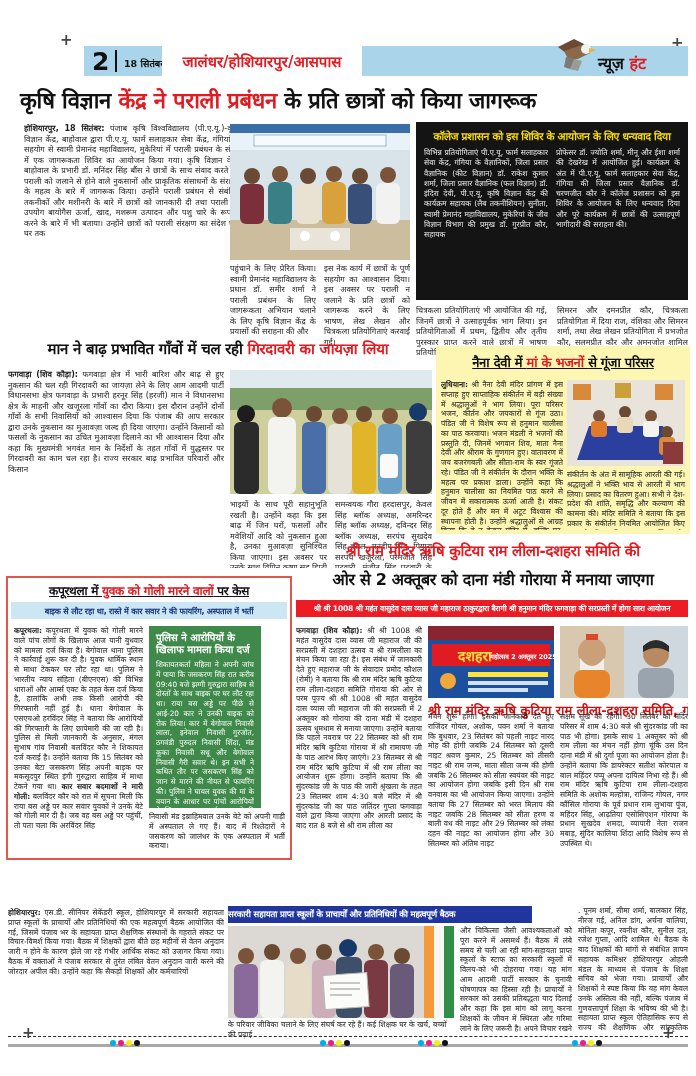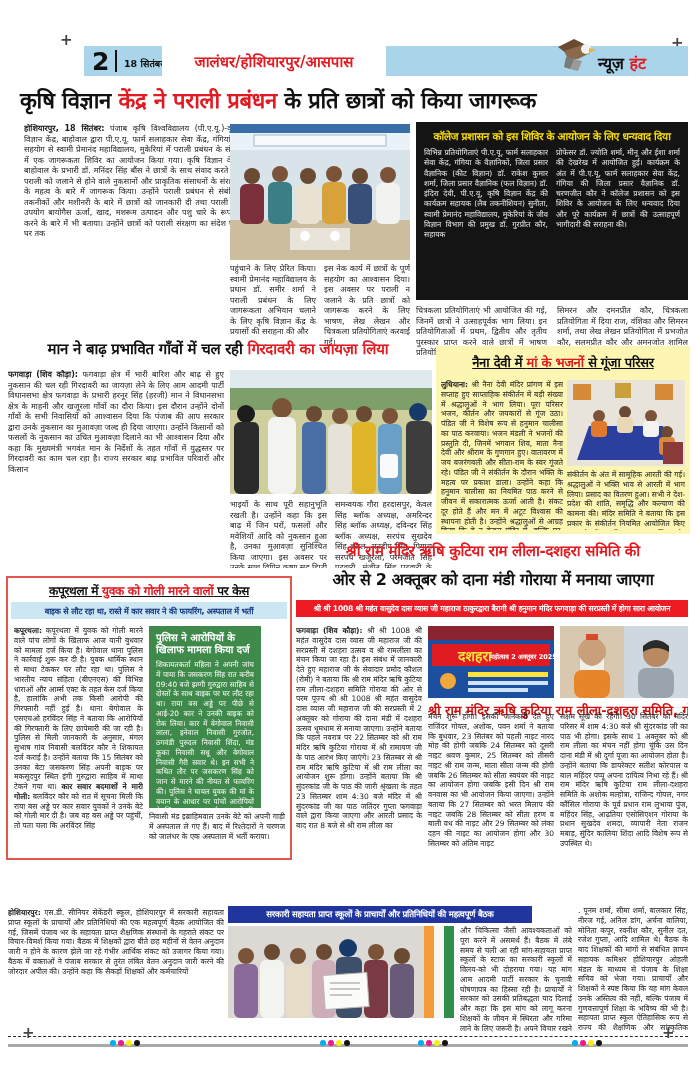--- a/index.html
+++ b/index.html
@@ -37,21 +37,21 @@
   .blackbox .col{width:50%;font-size:7.6px;line-height:1.35;text-align:justify;color:#eee;overflow:hidden;}
   .yellowbox{background:#fdf5b2;}
   .redbox{background:#fff;border:2px solid #e2574b;box-sizing:border-box;}
   .subhead-blue{background:#cde6f4;color:#16377f;font-weight:bold;font-size:8px;
                 text-align:center;white-space:nowrap;overflow:hidden;padding:3px 0;letter-spacing:-0.2px;}
   .greenbox{background:#3f8a4a;color:#fff;padding:6px 7px;box-sizing:border-box;overflow:hidden;}
   .greenbox .gtitle{font-size:10px;font-weight:bold;line-height:1.2;margin:0 0 4px 0;}
   .greenbox .gbody{font-size:7.3px;line-height:1.34;text-align:justify;}
   .redstrip{background:#ed1c24;color:#fff;font-weight:bold;font-size:7.6px;text-align:center;
             white-space:nowrap;overflow:hidden;line-height:17px;letter-spacing:-0.2px;}
-  .bluestrip{background:#20369e;color:#fff;font-weight:bold;font-size:8.5px;text-align:center;
+  .bluestrip{background:#20369e;color:#fff;font-weight:bold;font-size:8.5px;text-align:left;
              white-space:nowrap;overflow:hidden;line-height:17px;letter-spacing:-0.2px;}
   .caption-red{color:#cc1111;font-size:13px;font-weight:bold;text-align:center;white-space:nowrap;overflow:hidden;}
   .photo{display:block;}
   
   .dashline{border-top:1.6px dashed #2a2a2a;}
   .grayline{background:#a8a8a8;height:2.5px;}
   .dots{display:flex;gap:2px;}
   .dot{width:6px;height:6px;border-radius:50%;}
 </style>
 </head>
@@ -59,21 +59,21 @@
 
 <div class="page">
 
   <div class="abs reg" style="left:60px;top:33px;">+</div>
   <div class="abs reg" style="left:671px;top:36px;">+</div>
 
   <div class="abs hdr-strip" style="left:84px;top:46px;width:604px;height:30px;"></div>
   <div class="abs pagenum" style="left:92px;top:49px;">2</div>
   <div class="abs" style="left:115px;top:50px;width:2px;height:22px;background:#111;"></div>
   <div class="abs hdr-date" style="left:124px;top:57px;">18 सितंबर, 2025</div>
-  <div class="abs section-box" style="left:162px;top:44px;width:224px;height:34px;">
+  <div class="abs section-box" style="left:162px;top:44px;width:200px;height:34px;">
     <span class="section-title">जालंधर/होशियारपुर/आसपास</span>
   </div>
 
   <svg class="abs" style="left:556px;top:37px;" width="42" height="36" viewBox="0 0 42 36">
     <polygon points="2,10 18,2 30,8 24,14 10,16" fill="#6b4a33"></polygon>
     <polygon points="8,14 26,8 34,16 22,22 12,22" fill="#8a6a4a"></polygon>
     <circle cx="30" cy="12" r="5" fill="#f2f2ee"></circle>
     <polygon points="33,11 40,13 33,16" fill="#e8b33a"></polygon>
     <polygon points="10,20 20,22 14,32 8,30" fill="#7a7a78"></polygon>
     <polygon points="18,22 26,24 22,34 14,32" fill="#9a9a98"></polygon>
@@ -190,21 +190,21 @@
   </div>
   <div class="abs subhead-blue" style="left:11px;top:602px;width:276px;">बाइक से लौट रहा था, रास्ते में कार सवार ने की फायरिंग, अस्पताल में भर्ती</div>
   <div class="abs bt-sm" style="left:14px;top:626px;width:129px;height:228px;">
     <b>कपूरथला:</b><span> कपूरथला में युवक को गोली मारने वाले पांच लोगों के खिलाफ आज यानी बुधवार को मामला दर्ज किया है। बेगोवाल थाना पुलिस ने कार्रवाई शुरू कर दी है। युवक धार्मिक स्थान से माथा टेककर घर लौट रहा था। पुलिस ने भारतीय न्याय संहिता (बीएनएस) की विभिन्न धाराओं और आर्म्स एक्ट के तहत केस दर्ज किया है, हालांकि अभी तक किसी आरोपी की गिरफ्तारी नहीं हुई है। थाना बेगोवाल के एसएचओ हरविंदर सिंह ने बताया कि आरोपियों की गिरफ्तारी के लिए छापेमारी की जा रही है। पुलिस से मिली जानकारी के अनुसार, मंगल सुभाष गांव निवासी बलविंदर कौर ने शिकायत दर्ज कराई है। उन्होंने बताया कि 15 सितंबर को उनका बेटा जसकरण सिंह अपनी बाइक पर मकसूदपुर स्थित इंगी गुरुद्वारा साहिब में माथा टेकने गया था।</span>
     <b>कार सवार बदमाशों ने मारी गोली:</b><span> बलविंदर कौर को रात में सूचना मिली कि राया बस अड्डे पर कार सवार युवकों ने उनके बेटे को गोली मार दी है। जब वह बस अड्डे पर पहुंचीं, तो पता चला कि अरविंदर सिंह</span>
   </div>
   <div class="abs greenbox" style="left:149px;top:626px;width:112px;height:182px;">
     <div class="gtitle">पुलिस ने आरोपियों के खिलाफ मामला किया दर्ज</div>
     <div class="gbody">शिकायतकर्ता महिला ने अपनी जांच में पाया कि जसकरण सिंह रात करीब 09:40 बजे झग्गी गुरुद्वारा साहिब से दोस्तों के साथ बाइक पर घर लौट रहा था। राया बस अड्डे पर पीछे से आई-20 कार ने उनकी बाइक को रोक लिया। कार में बेगोवाल निवासी लाला, इनेवाल निवासी गुरजोत, ठगवंडी पुरुदल निवासी शिंदा, मंड कूका निवासी सधू और बेगोवाल निवासी गैरी सवार थे। इन सभी ने कथित तौर पर जसकरण सिंह को जान से मारने की नीयत से फायरिंग की। पुलिस ने घायल युवक की मां के बयान के आधार पर पांचों आरोपियों के खिलाफ मामला दर्ज कर आगे की कार्यवाही शुरू कर दी है।</div>
   </div>
-  <div class="abs bt-sm" style="left:149px;top:812px;width:136px;height:44px;">निवासी मंड इब्राहिमवाल उनके बेटे को अपनी गाड़ी में अस्पताल ले गए हैं। बाद में रिश्तेदारों ने चरणज को जालंधर के एक अस्पताल में भर्ती कराया।</div>
+  <div class="abs bt-sm" style="left:149px;top:812px;width:136px;height:44px;">निवासी मंड इब्राहिमवाल उनके बेटे को अपनी गाड़ी में अस्पताल ले गए हैं। बाद में रिश्तेदारों ने जसकरण को जालंधर के एक अस्पताल में भर्ती कराया।</div>
 
   <div class="abs hl hl-ram1" style="left:296px;top:540px;width:394px;">श्री राम मंदिर ऋषि कुटिया राम लीला-दशहरा समिति की</div>
   <div class="abs hl hl-ram2" style="left:296px;top:568px;width:394px;">ओर से 2 अक्तूबर को दाना मंडी गोराया में मनाया जाएगा</div>
   <div class="abs redstrip" style="left:296px;top:600px;width:392px;height:17px;">श्री श्री 1008 श्री महंत वासुदेव दास व्यास जी महाराज ठाकुरद्वारा बैरागी श्री हनुमान मंदिर फगवाड़ा की सरप्रस्ती में होगा सारा आयोजन</div>
   <div class="abs bt-sm" style="left:296px;top:626px;width:126px;height:240px;">
     <b>फगवाड़ा (शिव कौड़ा):</b><span> श्री श्री 1008 श्री महंत वासुदेव दास व्यास जी महाराज जी की सरप्रस्ती में दशहरा उत्सव व श्री रामलीला का मंचन किया जा रहा है। इस संबंध में जानकारी देते हुए महाराज जी के सेवादार प्रमोद कौशल (रोमी) ने बताया कि श्री राम मंदिर ऋषि कुटिया राम लीला-दशहरा समिति गोराया की ओर से परम पूज्य श्री श्री 1008 श्री महंत वासुदेव दास व्यास जी महाराज जी की सरप्रस्ती में 2 अक्तूबर को गोराया की दाना मंडी में दशहरा उत्सव धूमधाम से मनाया जाएगा। उन्होंने बताया कि पहले नवरात्र पर 22 सितम्बर को श्री राम मंदिर ऋषि कुटिया गोराया में श्री रामायण जी के पाठ आरंभ किए जाएंगे। 23 सितम्बर से श्री राम मंदिर ऋषि कुटिया में श्री राम लीला का आयोजन शुरू होगा। उन्होंने बताया कि श्री सुंदरकांड जी के पाठ की जारी श्रृंखला के तहत 23 सितम्बर शाम 4:30 बजे मंदिर में श्री सुंदरकांड जी का पाठ जतिंदर गुप्ता फगवाड़ा वाले द्वारा किया जाएगा और आरती प्रसाद के बाद रात 8 बजे से श्री राम लीला का</span>
   </div>
 
   <svg class="abs photo" style="left:428px;top:626px;" width="126" height="72" viewBox="0 0 126 72">
     <rect width="126" height="72" fill="#1c4f9e"></rect>
@@ -255,20 +255,21 @@
       <rect x="108" y="31" width="26" height="61" rx="6" fill="#3d4f6a"></rect>
     <circle cx="148" cy="26" r="8" fill="#7a5339"></circle>
       <rect x="136" y="34" width="24" height="58" rx="6" fill="#7a3a44"></rect>
     <circle cx="174" cy="30" r="8" fill="#6b4a33"></circle>
       <rect x="162" y="38" width="24" height="54" rx="6" fill="#6a5a7a"></rect>
     <rect x="96" y="48" width="44" height="34" fill="#fbfbf9" stroke="#b8b8b2" stroke-width="1" transform="rotate(-4 118 65)"></rect>
     <rect x="102" y="56" width="30" height="2" fill="#c8c8c2"></rect>
       <rect x="102" y="62" width="30" height="2" fill="#c8c8c2"></rect>
       <rect x="102" y="68" width="22" height="2" fill="#c8c8c2"></rect>
   </svg>
+  <div class="abs bt-sm" style="left:228px;top:1020px;width:226px;height:20px;text-align:left;">के परिवार जीविका चलाने के लिए संघर्ष कर रहे हैं। कई शिक्षक घर के खर्च, बच्चों की पढ़ाई</div>
   <div class="abs bt-sm" style="left:460px;top:926px;width:112px;height:106px;">और चिकित्सा जैसी आवश्यकताओं को पूरा करने में असमर्थ हैं। बैठक में लंबे समय से चली आ रही मांग-सहायता प्राप्त स्कूलों के स्टाफ का सरकारी स्कूलों में विलय-को भी दोहराया गया। यह मांग आम आदमी पार्टी सरकार के चुनावी घोषणापत्र का हिस्सा रही है। प्राचार्यों ने सरकार को उसकी प्रतिबद्धता याद दिलाई और कहा कि इस मांग को लागू करना शिक्षकों के जीवन में स्थिरता और गरिमा लाने के लिए जरूरी है। अपने विचार रखने वालों में प्राचार्य पुनीत कुमार</div>
   <div class="abs bt-sm" style="left:578px;top:906px;width:110px;height:126px;">. पूनम शर्मा, सीमा शर्मा, बालकार सिंह, नीरज गई, अनिल डांग, अर्चना वालिया, मोनिता कपूर, रवनीश कौर, सुनील दत, रजेश गुप्ता, आदि शामिल थे। बैठक के बाद शिक्षकों की मांगों से संबंधित ज्ञापन सहायक कमिश्नर होशियारपुर ओहली मंडल के माध्यम से पंजाब के शिक्षा सचिव को भेजा गया। प्राचार्यों और शिक्षकों ने स्पष्ट किया कि यह मांग केवल उनके अस्तित्व की नहीं, बल्कि पंजाब में गुणवत्तापूर्ण शिक्षा के भविष्य की भी है। सहायता प्राप्त स्कूल ऐतिहासिक रूप से राज्य की शैक्षणिक और सांस्कृतिक धरोहर का अहम हिस्सा रहे हैं।</div>
 
   <div class="abs dashline" style="left:8px;top:1036px;width:680px;"></div>
   <div class="abs grayline" style="left:8px;top:1044px;width:680px;"></div>
   <div class="abs dots" style="left:110px;top:1040px;">
     <span class="dot" style="background:#00adee"></span>
       <span class="dot" style="background:#ec1a8d"></span>
       <span class="dot" style="background:#f7ec13"></span>
       <span class="dot" style="background:#141414"></span>

